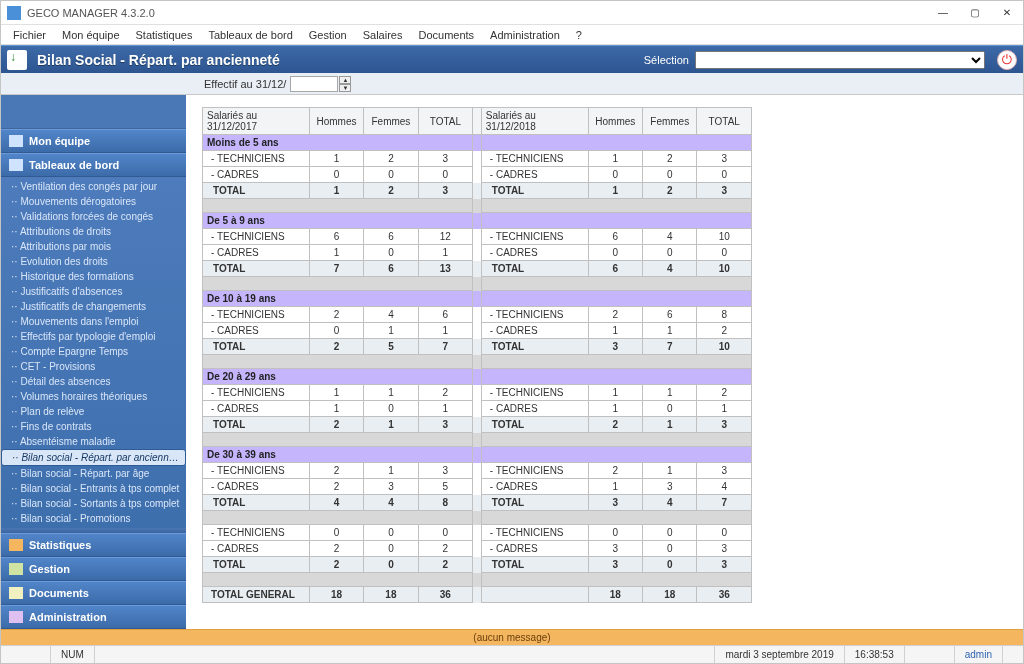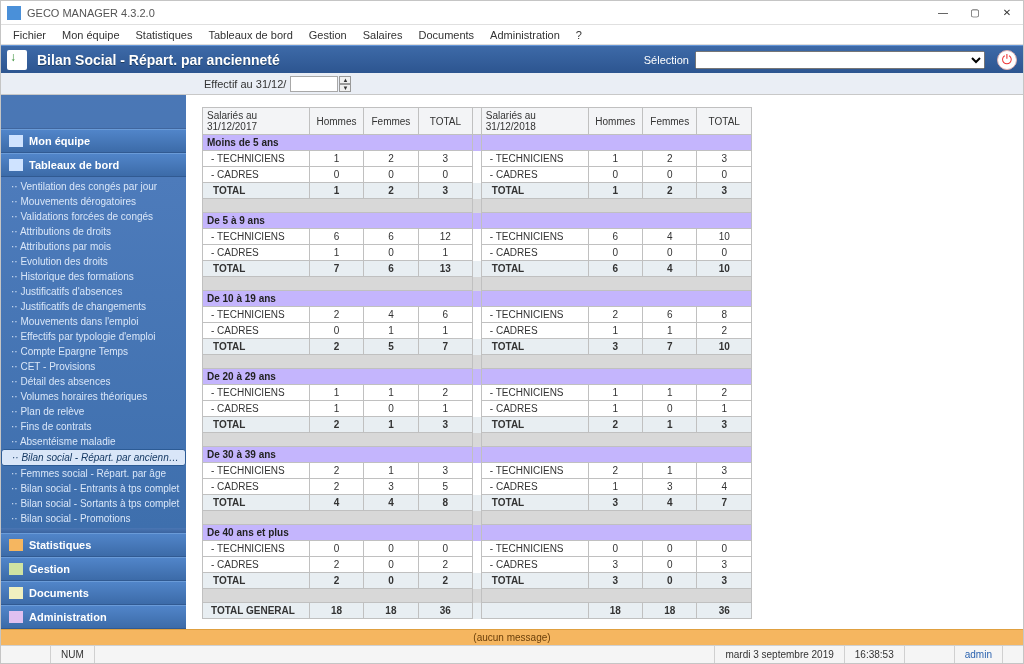--- a/index.html
+++ b/index.html
@@ -119,21 +119,21 @@
         <div class="item">·· Mouvements dans l'emploi</div>
         <div class="item">·· Effectifs par typologie d'emploi</div>
         <div class="item">·· Compte Epargne Temps</div>
         <div class="item">·· CET - Provisions</div>
         <div class="item">·· Détail des absences</div>
         <div class="item">·· Volumes horaires théoriques</div>
         <div class="item">·· Plan de relève</div>
         <div class="item">·· Fins de contrats</div>
         <div class="item">·· Absentéisme maladie</div>
         <div class="item selected">·· Bilan social - Répart. par ancienneté</div>
-        <div class="item">·· Femmes social - Répart. par âge</div>
+        <div class="item">·· Bilan social - Répart. par âge</div>
         <div class="item">·· Bilan social - Entrants à tps complet</div>
         <div class="item">·· Bilan social - Sortants à tps complet</div>
         <div class="item">·· Bilan social - Promotions</div>
       </div>
     <div class="spacer"></div>
     <div class="section-head">
         <span class="sic" style="background:#f5b660"></span>
         <span>Statistiques</span>
       </div>
     <div class="section-head">
@@ -385,25 +385,20 @@
             <td class="lbl">TOTAL</td>
             <td class="num">3</td>
             <td class="num">4</td>
             <td class="num">7</td>
           </tr>
           <tr class="gap">
             <td colspan="4"></td>
             <td class="mid-gap"></td>
             <td colspan="4"></td>
           </tr>
-          <tr class="cathead">
-            <td colspan="4">De 40 ans et plus</td>
-            <td class="mid-gap"></td>
-            <td colspan="4"></td>
-          </tr>
           <tr>
             <td class="lbl">- TECHNICIENS</td>
             <td class="num">0</td>
             <td class="num">0</td>
             <td class="num">0</td>
             <td class="mid-gap"></td>
             <td class="lbl">- TECHNICIENS</td>
             <td class="num">0</td>
             <td class="num">0</td>
             <td class="num">0</td>

